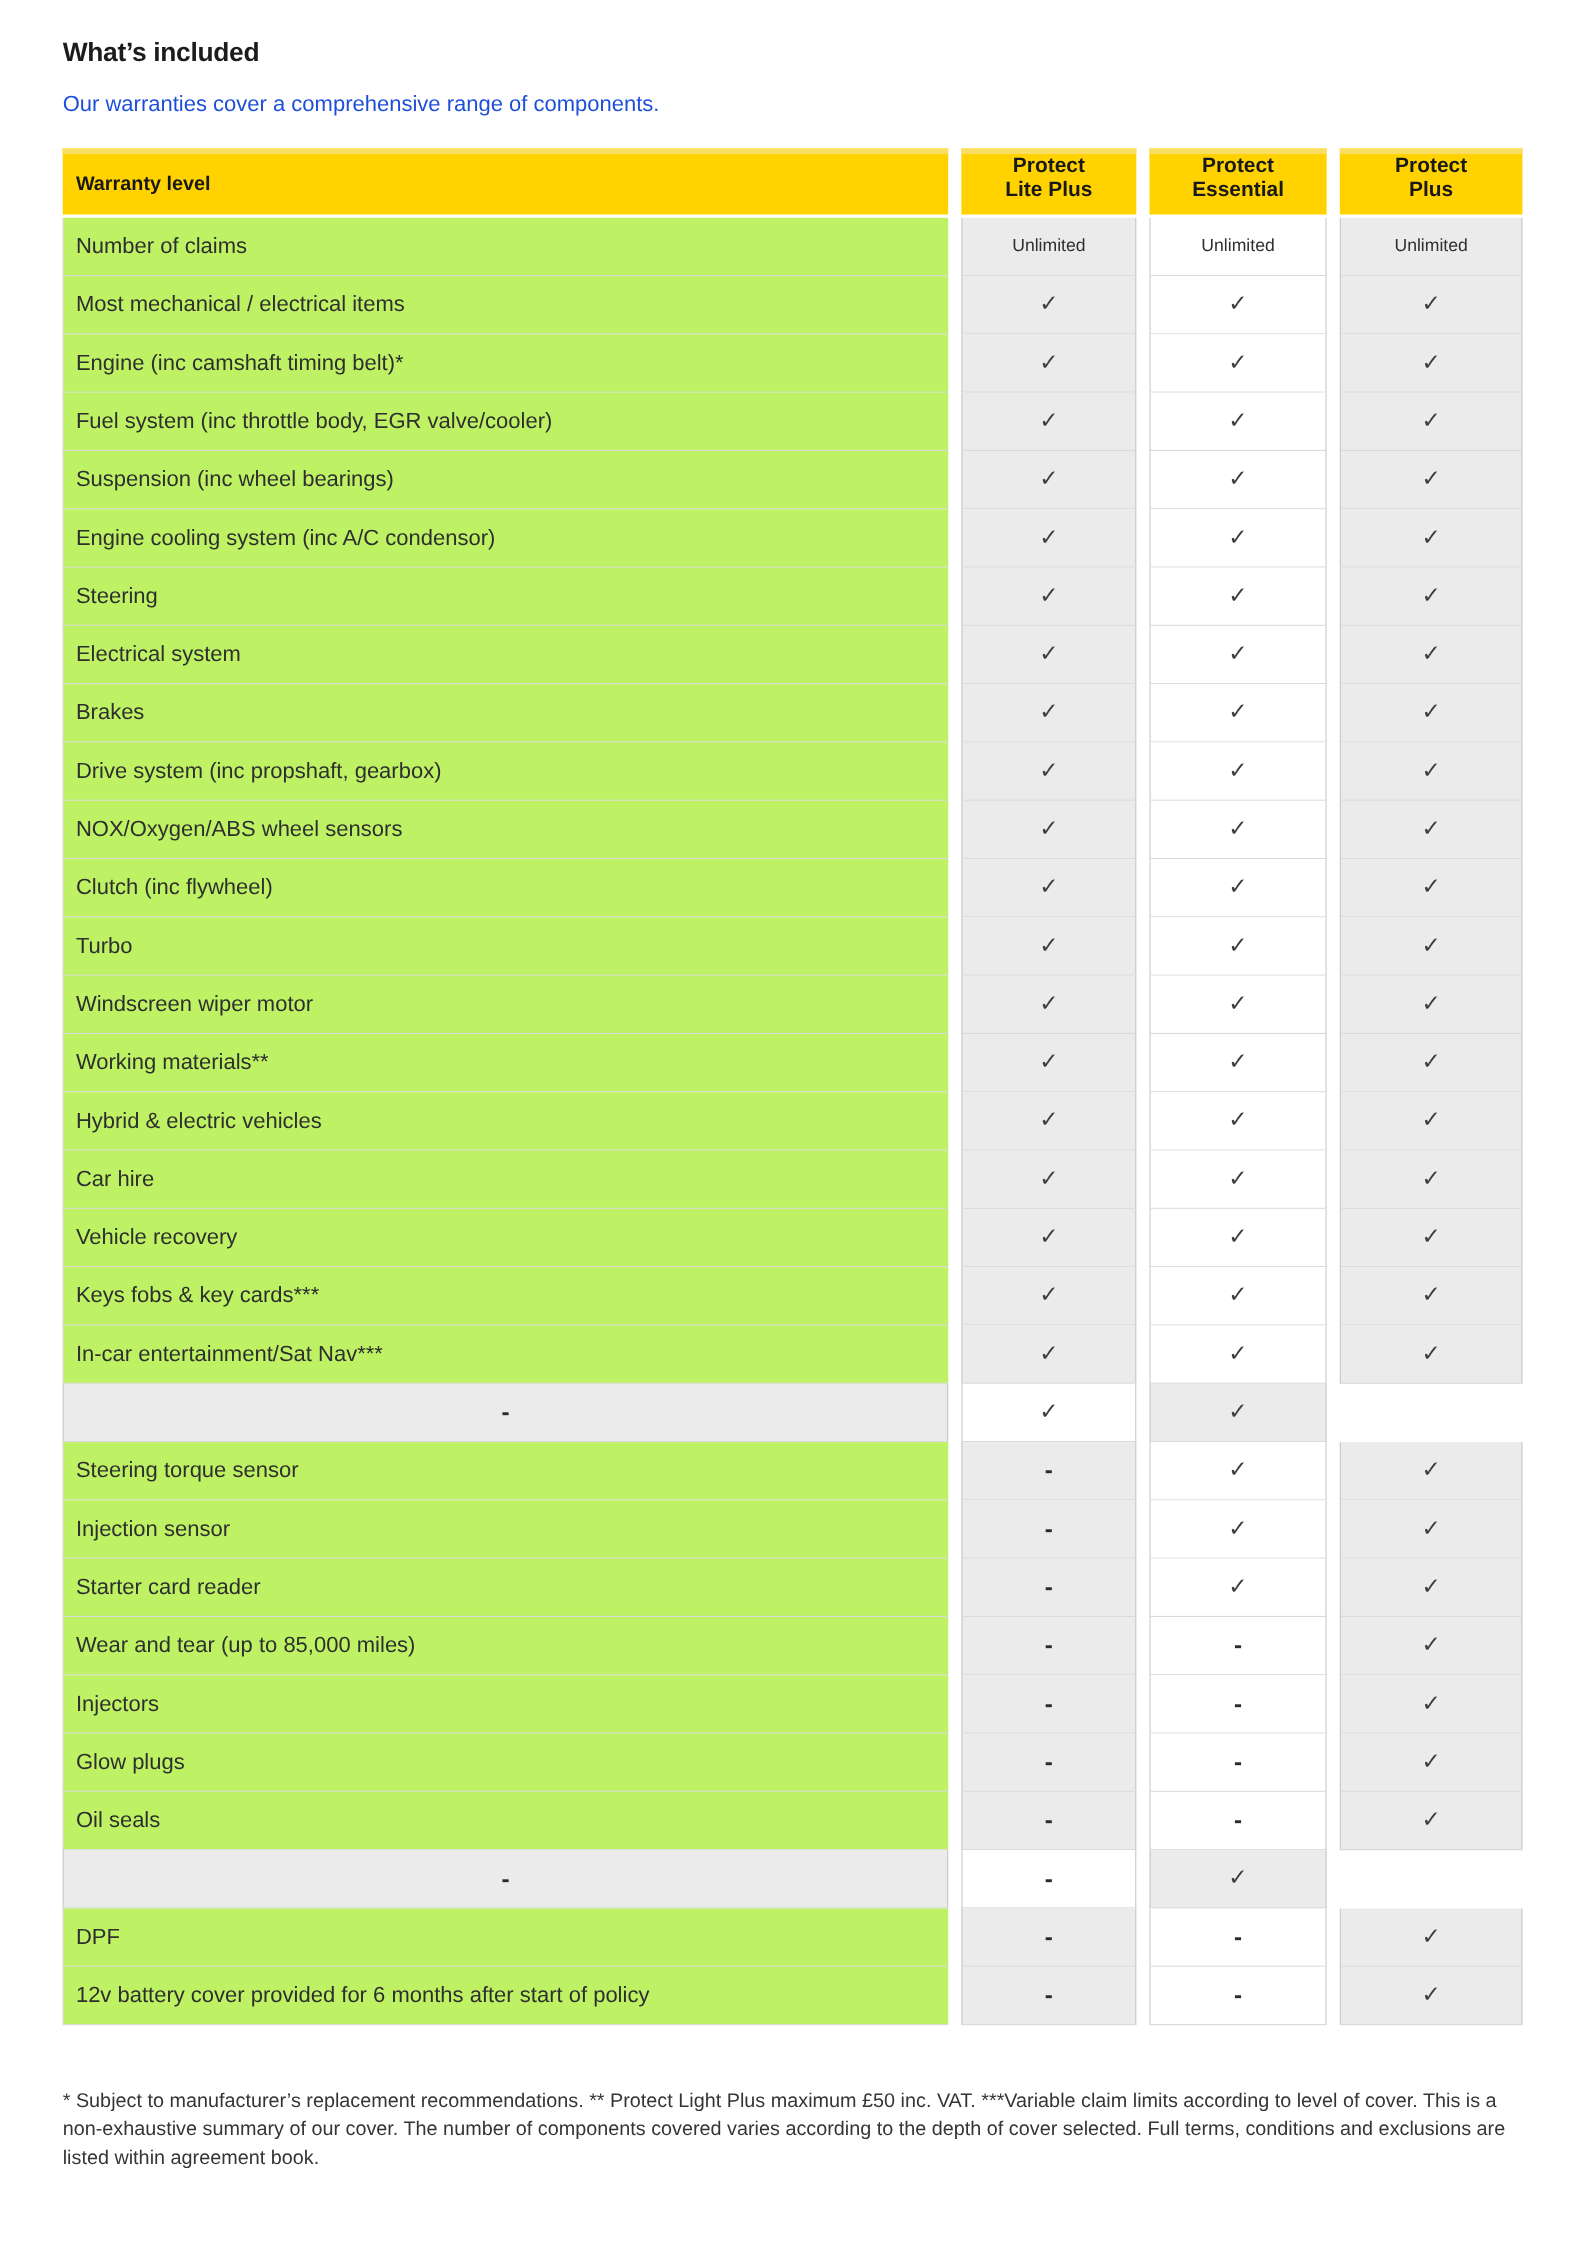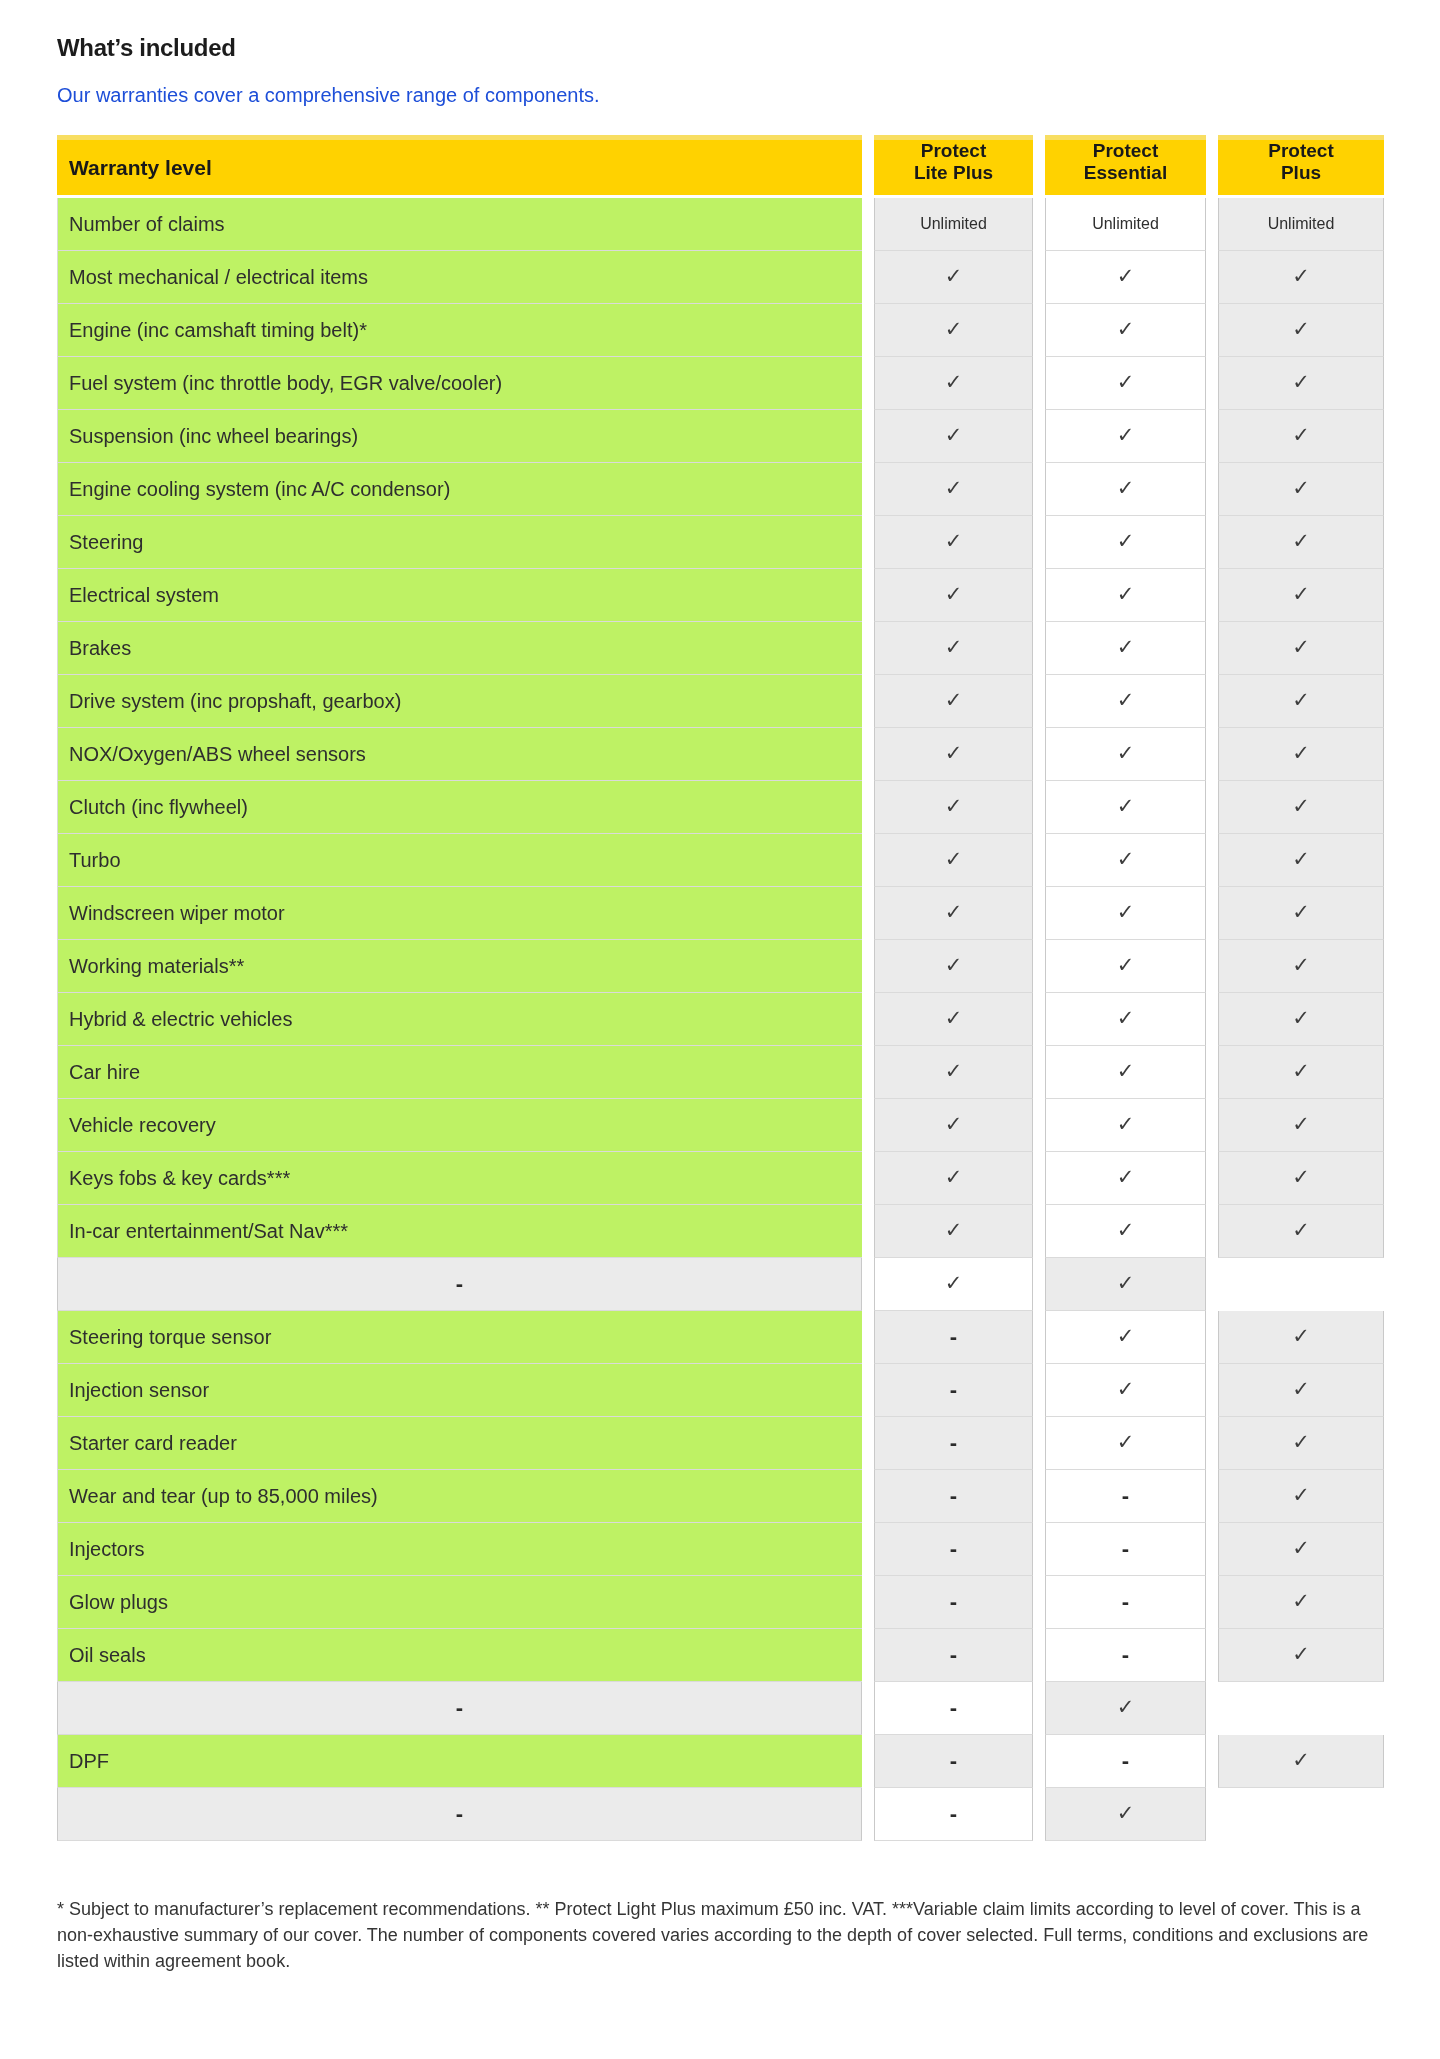--- a/index.html
+++ b/index.html
@@ -45,21 +45,21 @@
     background:var(--yellow);
     border-top:5px solid var(--yellow-light);
     height:60px;
     font-weight:700;
     color:#191919;
   }
   .hcell-label{
     display:flex;
     align-items:center;
     padding-left:12px;
-    font-size:21px;
+    font-size:18px;
   }
   .hcell-col{
     display:flex;
     flex-direction:column;
     align-items:center;
     text-align:center;
     font-size:19px;
     line-height:1.18;
   }
   .rows{margin-top:3px;}
@@ -473,20 +473,21 @@
             <span class="dash">-</span>
           </div>
           <div class="cell value-cell c1">
             <span class="dash">-</span>
           </div>
           <div class="cell value-cell c2">
             <span class="check">✓</span>
           </div>
         </div>
         <div class="trow body-row">
+          <div class="cell label-cell">12v battery cover provided for 6 months after start of policy</div>
           <div class="cell value-cell c0">
             <span class="dash">-</span>
           </div>
           <div class="cell value-cell c1">
             <span class="dash">-</span>
           </div>
           <div class="cell value-cell c2">
             <span class="check">✓</span>
           </div>
         </div>

